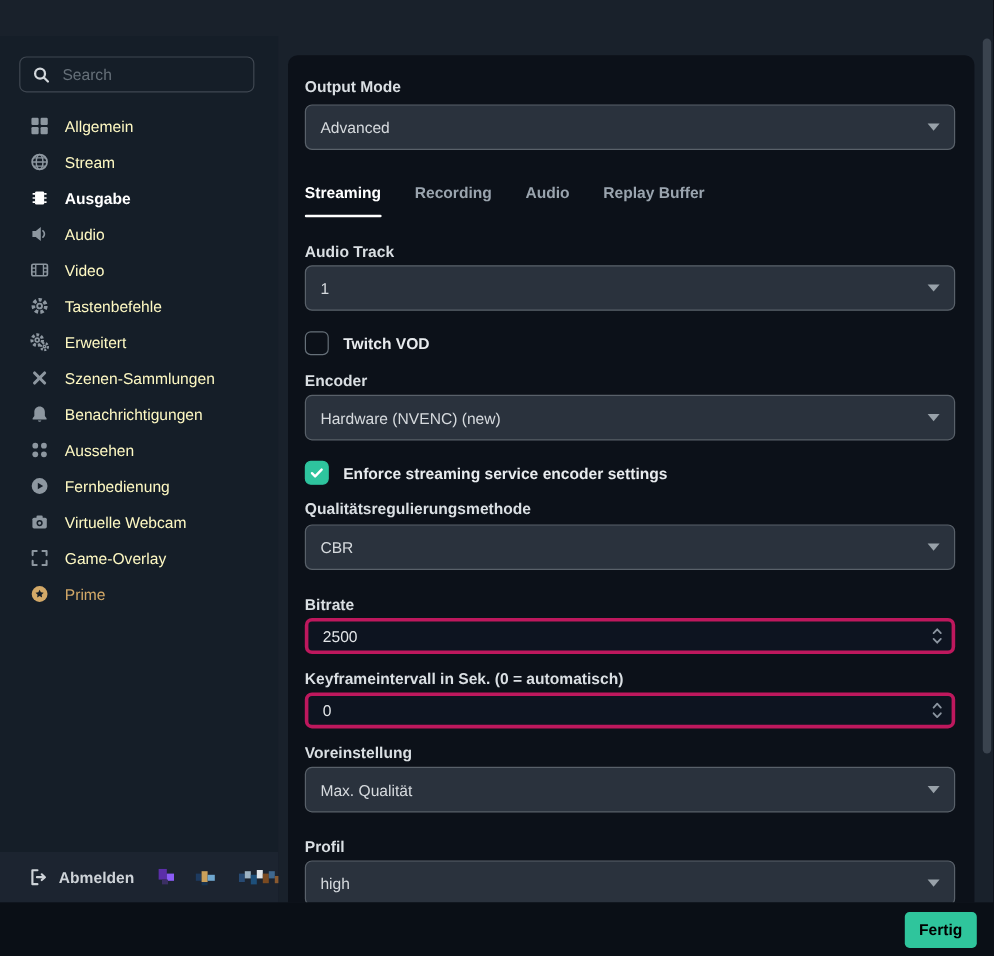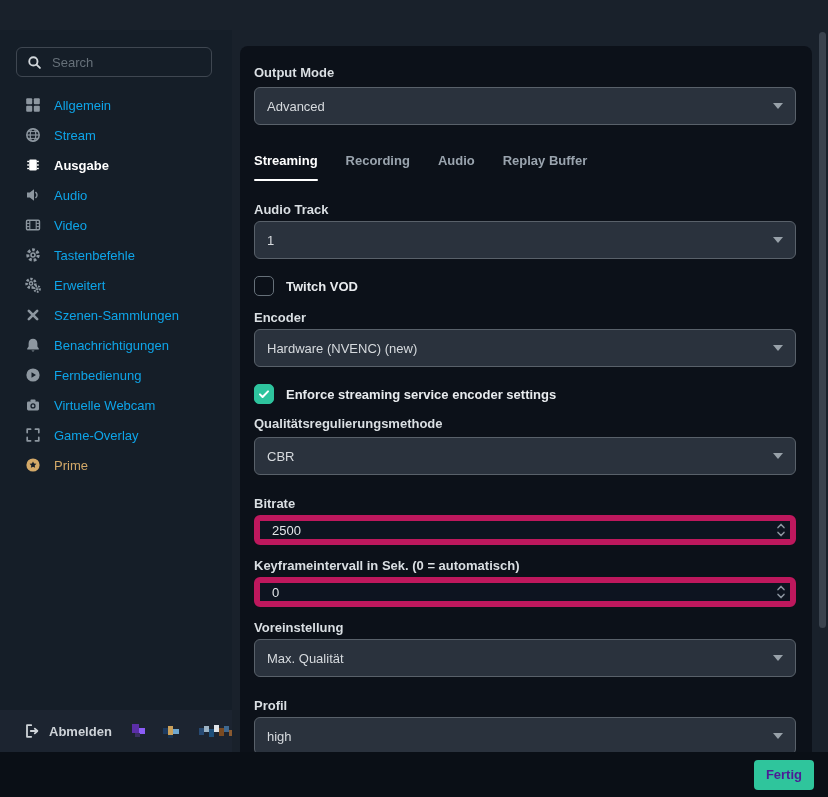--- a/index.html
+++ b/index.html
@@ -18,21 +18,21 @@
   .wc-max{width:10px;height:10px;border:1.6px solid #cfd4d9;}
 
   
   .sidebar{position:absolute;left:0;top:30px;width:232px;height:722px;background:#151e28;}
   .search-box{position:absolute;left:16px;top:17px;width:196px;height:30px;border:1px solid #3f4751;
     border-radius:6px;display:flex;align-items:center;padding:0 10px;gap:8px;}
   .search-box svg{flex:0 0 auto;}
   .search-box input{flex:1;min-width:0;background:transparent;border:none;outline:none;color:#cfd4d9;font-size:13px;}
   .search-box input::placeholder{color:#667079;}
   .side-nav{position:absolute;left:0;top:60px;width:232px;}
-  .side-item{height:30px;display:flex;align-items:center;padding-left:24px;gap:13px;color:#0ea5e9;cursor:pointer;}
+  .side-item{height:30px;display:flex;align-items:center;padding-left:24px;gap:13px;color:#fef9c3;cursor:pointer;}
   .side-item .icon{width:17px;height:17px;display:flex;align-items:center;justify-content:center;color:#8d97a0;}
   .side-item .icon svg{width:16px;height:16px;}
   .side-label{font-size:13px;}
   .side-item.active{color:#ffffff;font-weight:700;}
   .side-item.active .icon{color:#ffffff;}
   .side-item.gold{color:#d3a968;}
   .side-item.gold .icon{color:#d3a968;}
   .side-footer{position:absolute;left:0;bottom:0;width:232px;height:42px;background:#1c2430;
     display:flex;align-items:center;padding-left:24px;}
   .logout{display:flex;align-items:center;gap:9px;color:#ced3d8;font-size:13px;font-weight:700;cursor:pointer;}
@@ -43,21 +43,21 @@
   .main-surround{position:absolute;left:232px;top:30px;right:0;height:722px;background:#19212b;}
   .panel{position:absolute;left:240px;top:46px;width:572px;height:706px;background:#0c1119;
     border-radius:8px 8px 0 0;padding:18px 16px 0 14px;overflow:hidden;}
   .field-label{font-size:13px;line-height:18px;font-weight:600;color:#dadfe3;}
   .select{height:38px;margin-top:5px;background:#2a323d;border:1px solid #59616a;border-radius:6px;
     display:flex;align-items:center;justify-content:space-between;padding:0 12px;cursor:pointer;}
   .select .sel-value{font-size:13px;color:#d6dade;}
   .caret{width:0;height:0;border-left:5px solid transparent;border-right:5px solid transparent;
     border-top:6px solid #98a1a9;}
   .num-field{position:relative;margin-top:2px;}
-  .num-field input{width:100%;height:30px;background:#0d1420;border:6px solid #be185d;border-radius:6px;
+  .num-field input{width:100%;height:30px;background:#0d1420;border:3px solid #be185d;border-radius:6px;
     color:#e2e5e8;font-size:13px;padding:0 30px 0 12px;outline:none;}
   .spinner{position:absolute;right:10px;top:6px;display:flex;flex-direction:column;cursor:pointer;}
 
   .tabs{display:flex;gap:28px;margin-top:28px;height:32px;}
   .tab{font-size:13px;font-weight:600;color:#9aa4ae;cursor:pointer;display:flex;flex-direction:column;justify-content:flex-start;}
   .tab .tab-underline{height:2px;background:transparent;margin-top:11px;border-radius:1px;}
   .tab.active{color:#ffffff;}
   .tab.active .tab-underline{background:#ffffff;}
 
   .check-row{display:flex;align-items:center;gap:12px;}
@@ -65,21 +65,21 @@
     display:flex;align-items:center;justify-content:center;cursor:pointer;flex:0 0 auto;}
   .checkbox.checked{background:#2ec49e;border-color:#2ec49e;}
   .check-label{font-size:13px;font-weight:600;color:#e8ebee;}
 
   .mt17{margin-top:17px;} .mt13{margin-top:13px;} .mt11{margin-top:11px;} .mt16{margin-top:16px;}
   .mt20{margin-top:20px;} .mt12{margin-top:12px;} .mt2{margin-top:2px;} .mt4{margin-top:4px;}
 
   
   .bottombar{position:absolute;left:0;bottom:0;width:828px;height:45px;background:#0a0f16;
     display:flex;align-items:center;justify-content:flex-end;padding-right:14px;}
-  .done-btn{min-width:58px;height:30px;background:#2fc59c;color:#4c1d95;font-size:13px;font-weight:700;
+  .done-btn{min-width:58px;height:30px;background:#2fc59c;color:#000000;font-size:13px;font-weight:700;
     border:none;border-radius:4px;cursor:pointer;padding:0 12px;}
 
   
   .scrollbar-track{position:absolute;right:1px;top:30px;width:9px;height:722px;}
   .scrollbar-thumb{position:absolute;right:1px;top:2px;width:7px;height:596px;background:#3a434e;border-radius:4px;cursor:pointer;}
 </style>
 </head>
 <body>
 
 <div class="window">
@@ -186,20 +186,31 @@
           <span class="side-label">Szenen-Sammlungen</span>
         </div>
         <div class="side-item">
           <span class="icon">
             <svg viewBox="0 0 16 16" fill="currentColor">
               <path d="M8 1.8c-2.6 0-4.4 2-4.4 4.6v3.2L2.2 11.6v.9h11.6v-.9L12.4 9.6V6.4c0-2.6-1.8-4.6-4.4-4.6z"></path>
               <path d="M6.5 13.4a1.6 1.6 0 0 0 3 0z"></path>
             </svg>
           </span>
           <span class="side-label">Benachrichtigungen</span>
+        </div>
+        <div class="side-item">
+          <span class="icon">
+            <svg viewBox="0 0 16 16" fill="currentColor">
+              <circle cx="4.4" cy="4.4" r="2.4"></circle>
+              <circle cx="11.6" cy="4.4" r="2.4"></circle>
+              <circle cx="4.4" cy="11.6" r="2.4"></circle>
+              <circle cx="11.6" cy="11.6" r="2.4"></circle>
+            </svg>
+          </span>
+          <span class="side-label">Aussehen</span>
         </div>
         <div class="side-item">
           <span class="icon">
             <svg viewBox="0 0 16 16">
               <circle cx="8" cy="8" r="6.6" fill="currentColor"></circle>
               <polygon points="6.5,5.2 11,8 6.5,10.8" fill="#151e28"></polygon>
             </svg>
           </span>
           <span class="side-label">Fernbedienung</span>
         </div>

